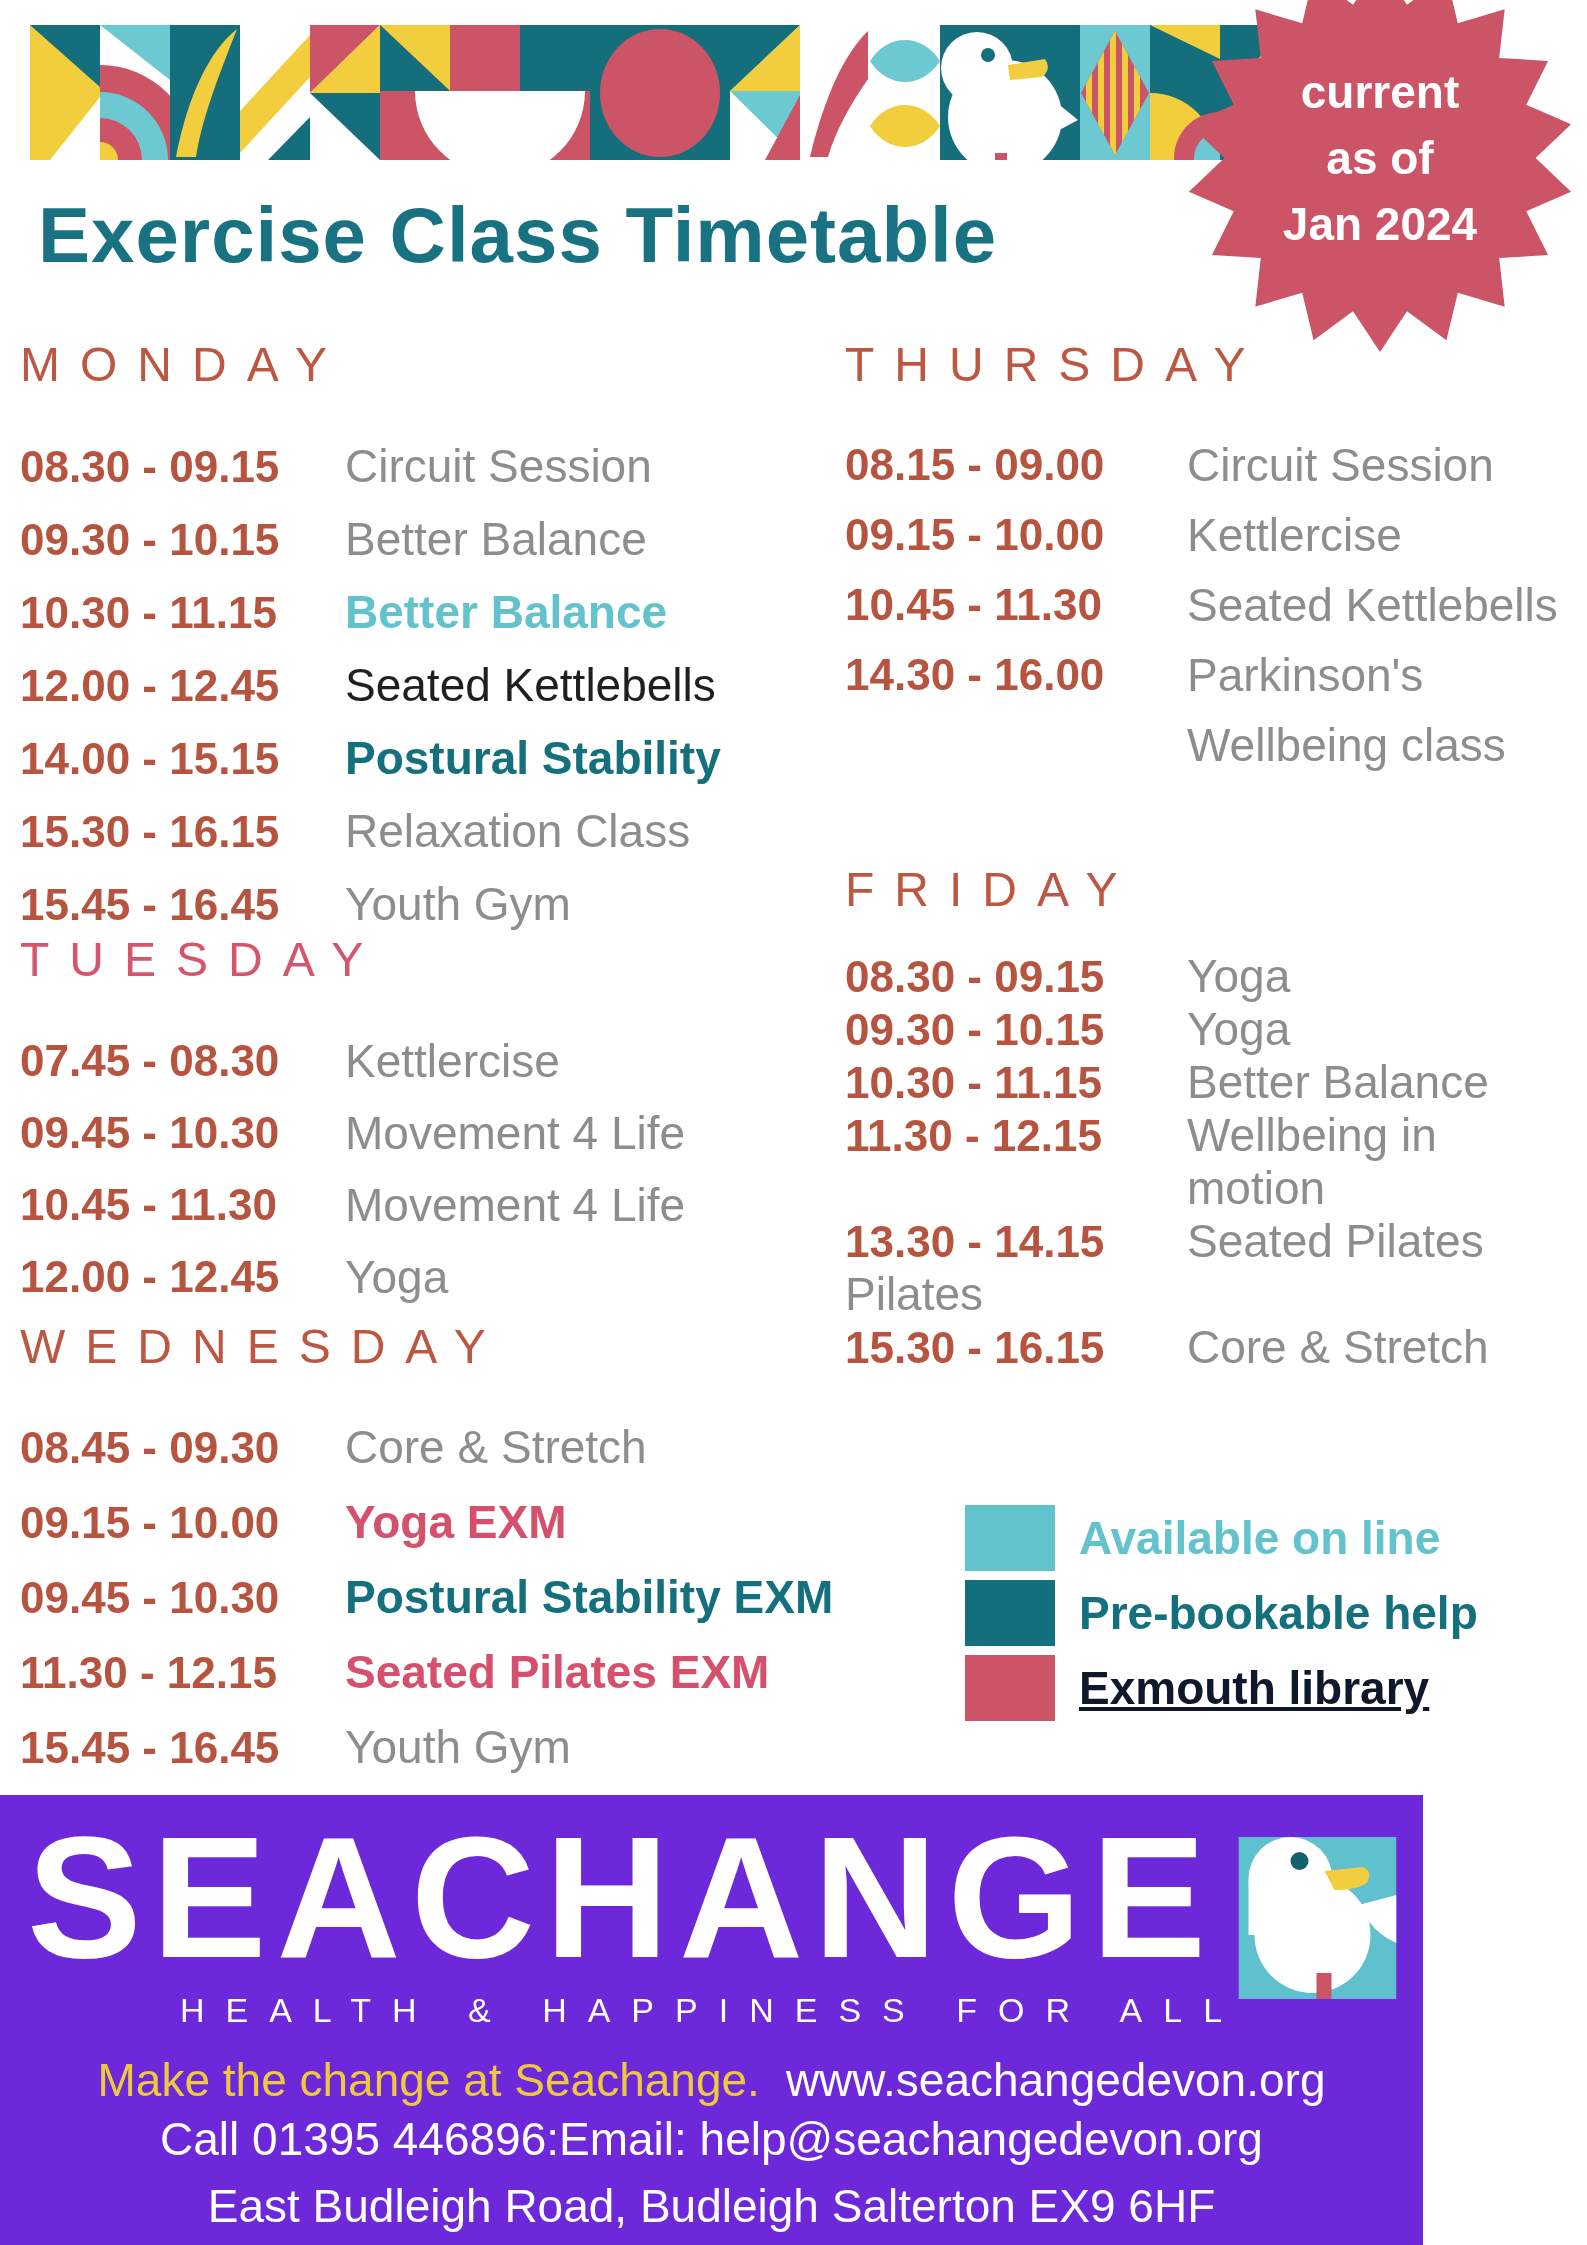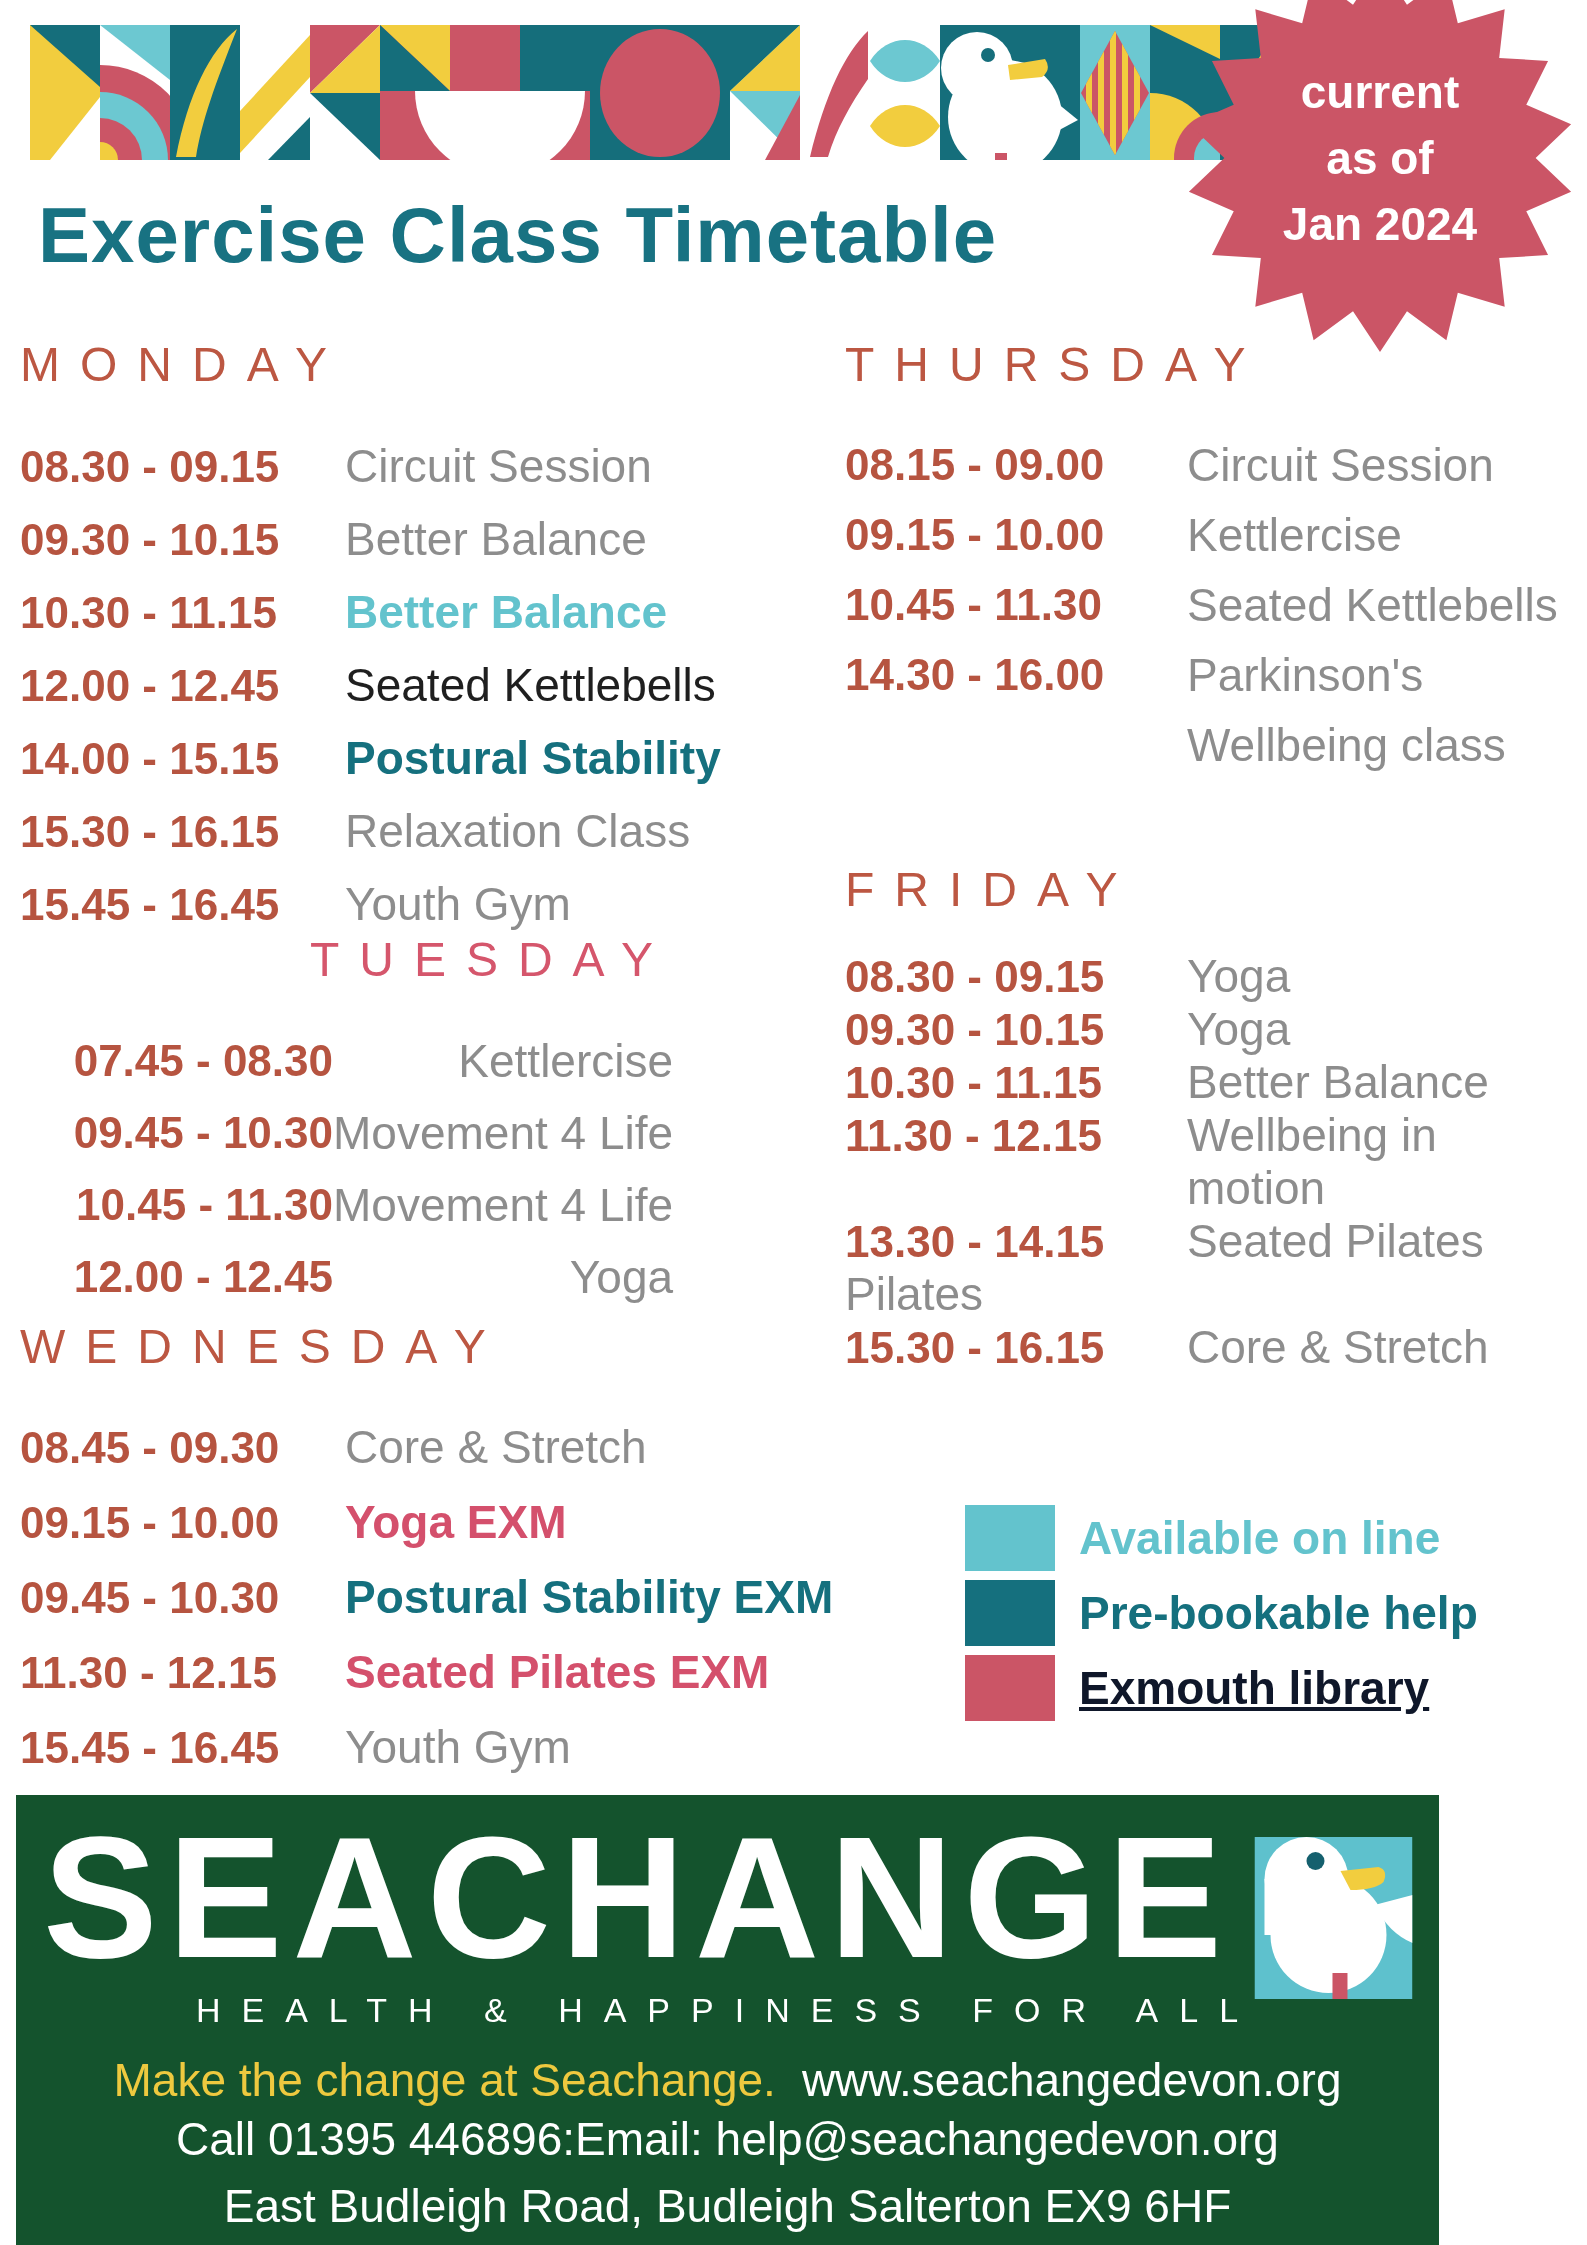--- a/index.html
+++ b/index.html
@@ -28,21 +28,21 @@
   }
 
   
   .day-section { position:absolute; }
   .day-heading {
     font-size:48px; font-weight:400; letter-spacing:20px; line-height:70px;
     color:#bc5742; white-space:nowrap;
   }
   .day-heading.pink { color:#d5566c; }
   .sec-monday    { left:20px;  top:330px;  }
-  .sec-tuesday   { left:8px;  top:925px;text-align:right;  }
+  .sec-tuesday   { left:20px;  top:925px;  }
   .sec-wednesday { left:20px;  top:1312px; }
   .sec-thursday  { left:845px; top:330px;  }
   .sec-friday    { left:845px; top:855px;  }
   .sec-monday    .day-heading { margin-bottom:30px; }
   .sec-tuesday   .day-heading { margin-bottom:30px; }
   .sec-wednesday .day-heading { margin-bottom:28px; }
   .sec-thursday  .day-heading { margin-bottom:30px; }
   .sec-friday    .day-heading { margin-bottom:25px; }
 
   .row { display:grid; }
@@ -69,21 +69,21 @@
   .swatch { width:90px; height:66px; flex:0 0 auto; }
   .sw-online  { background:#63c3cd; }
   .sw-prebook { background:#15707e; }
   .sw-exmouth { background:#cb5566; }
   .legend-label { margin-left:24px; font-size:46px; font-weight:700; white-space:nowrap; }
   .ll-online  { color:#63c3cd; }
   .ll-prebook { color:#15707e; }
   .ll-exmouth { color:#0f172a;text-decoration:underline; }
 
   
-  .footer { position:absolute; left:16px; top:1795px; width:1423px; height:450px; background:#14532d; }
+  .footer { position:absolute; left:0; top:1795px; width:1423px; height:450px; background:#6d28d9; }
   .lockup { position:absolute; left:50%; top:22px; transform:translateX(-50%);
             display:flex; align-items:flex-start; gap:22px; }
   .wordmark { color:#ffffff; font-size:172px; font-weight:700; letter-spacing:10px; line-height:160px; white-space:nowrap; }
   .gull { width:158px; height:162px; margin-top:20px; }
   .strapline { position:absolute; top:196px; width:100%; text-align:center;
                color:#ffffff; font-size:34px; letter-spacing:21px; white-space:nowrap; }
   .f-line { position:absolute; width:100%; text-align:center; color:#ffffff; font-size:46px; white-space:nowrap; }
   .f-cta { top:258px; }
   .f-cta .yellow { color:#eec93f; }
   .f-cta .site { color:#ffffff; margin-left:26px; }

